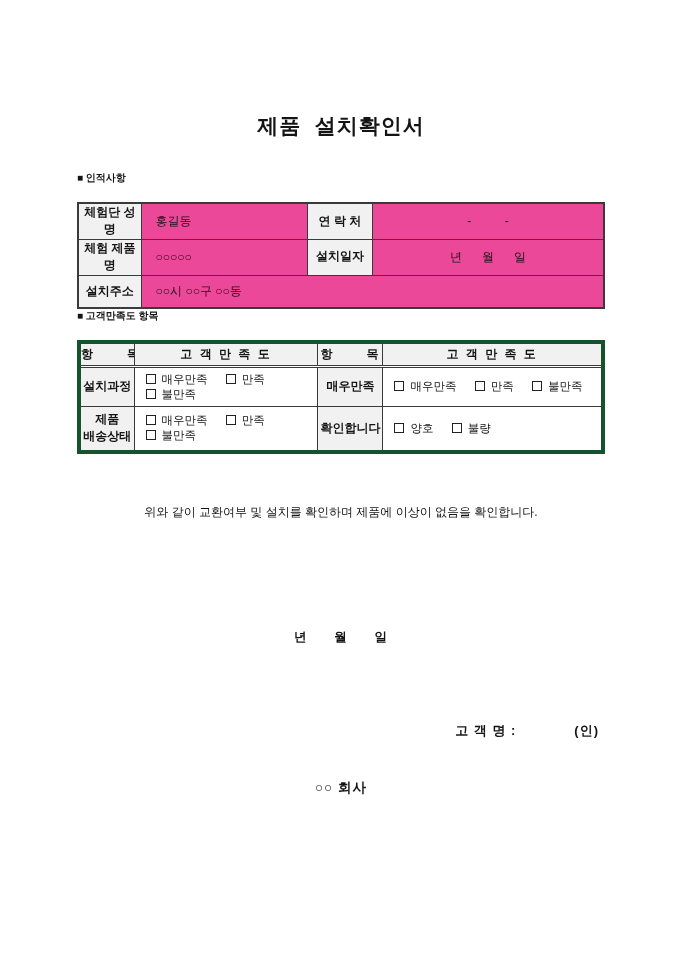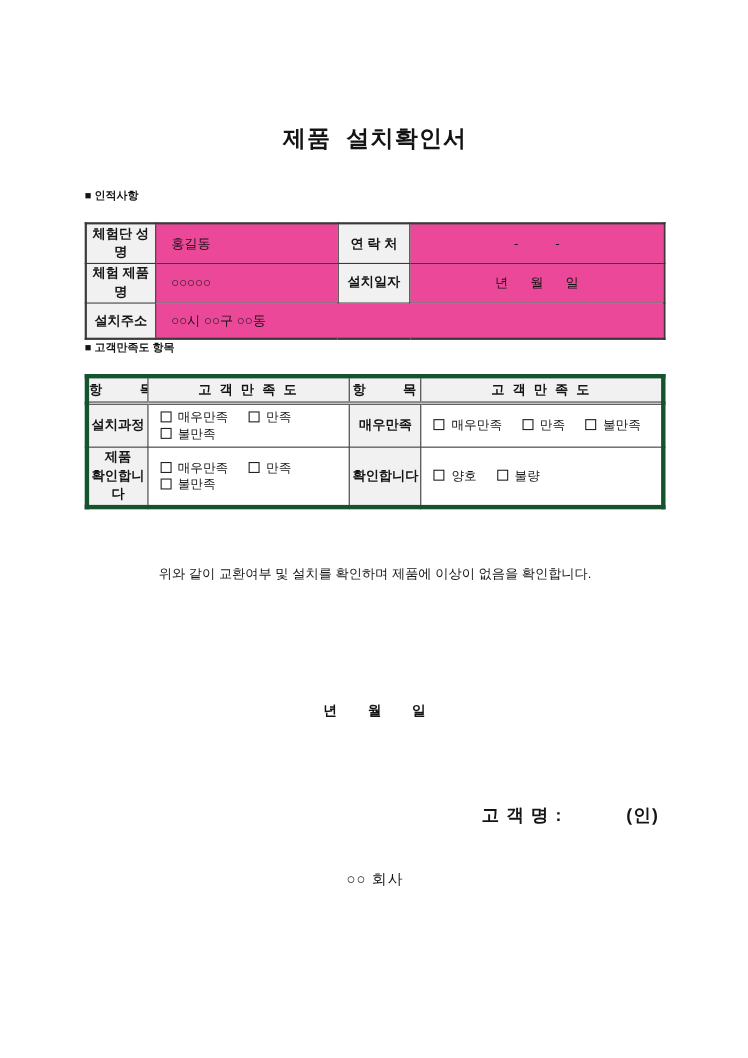--- a/index.html
+++ b/index.html
@@ -104,31 +104,31 @@
     margin-top: 108px;
     text-align: center;
     font-size: 12.5px;
     font-weight: bold;
     white-space: pre;
     letter-spacing: 1px;
   }
   .customer-line {
     margin-top: 76px;
     text-align: right;
-    font-size: 16px;
+    font-size: 13px;
     font-weight: bold;
     padding-right: 6px;
     white-space: pre;
     letter-spacing: 1px;
   }
   .company-line {
     margin-top: 39px;
     text-align: center;
     font-size: 13.5px;
-    font-weight: normal;
+    font-weight: bold;
     white-space: pre;
     letter-spacing: 1px;
   }
 </style>
 </head>
 <body>
 
 <div class="page">
   <div class="content">
 
@@ -190,21 +190,21 @@
           </td>
           <td class="label-cell">매우만족</td>
           <td class="options-cell">
             <span class="option"><span class="cbx"></span><span>매우만족</span></span>
             <span class="option"><span class="cbx"></span><span>만족</span></span>
             <span class="option"><span class="cbx"></span><span>불만족</span></span>
           </td>
         </tr>
         <tr class="sat-row-2">
           <td class="label-cell">제품
-확인합니다</td>
+배송상태</td>
           <td class="options-cell">
             <span class="option"><span class="cbx"></span><span>매우만족</span></span>
             <span class="option"><span class="cbx"></span><span>만족</span></span>
             <span class="option"><span class="cbx"></span><span>불만족</span></span>
           </td>
           <td class="label-cell">확인합니다</td>
           <td class="options-cell">
             <span class="option"><span class="cbx"></span><span>양호</span></span>
             <span class="option"><span class="cbx"></span><span>불량</span></span>
           </td>

